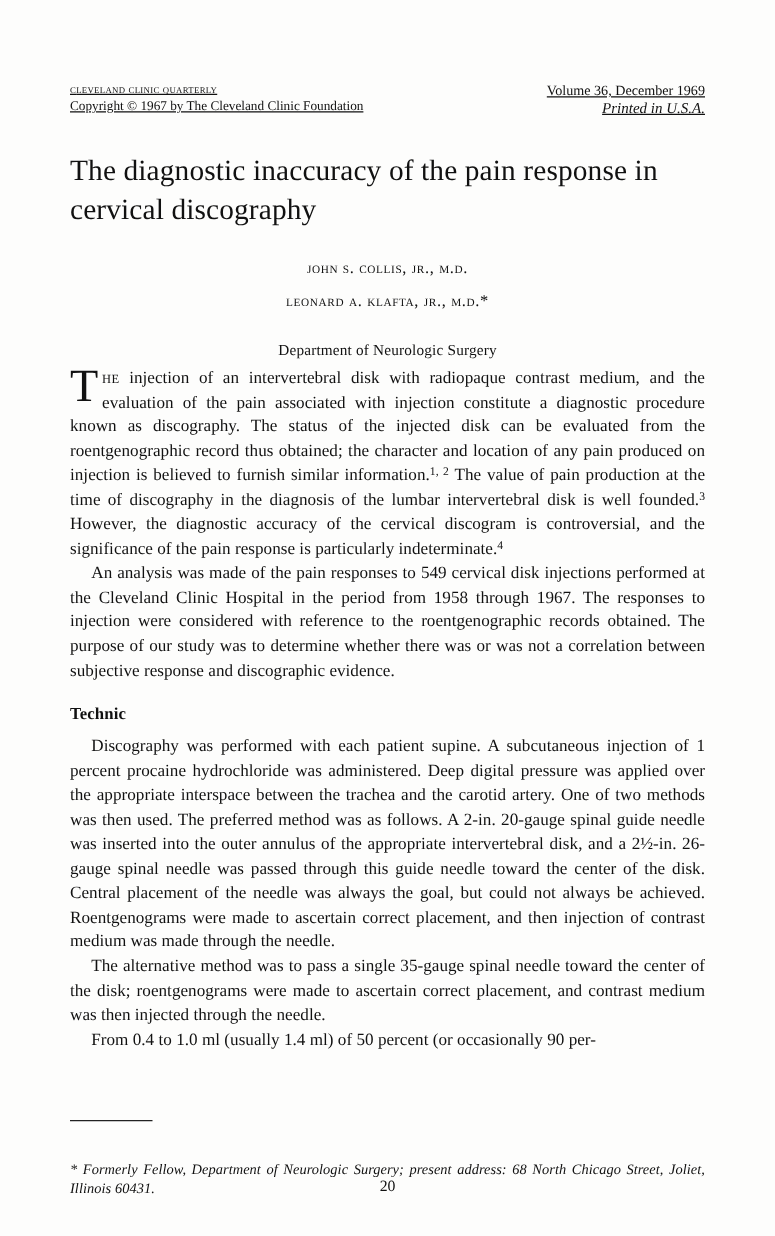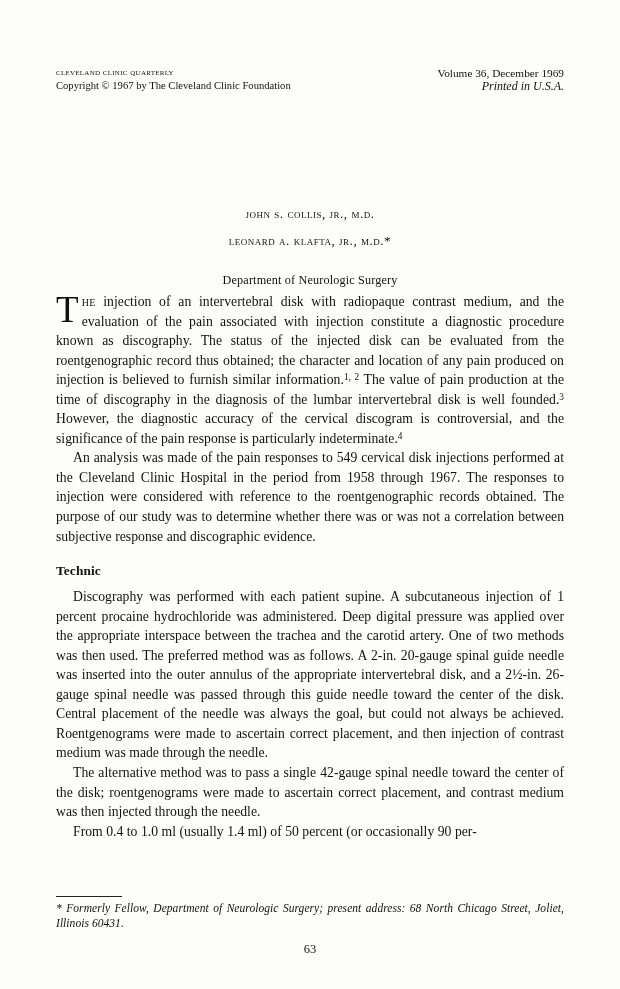--- a/index.html
+++ b/index.html
@@ -26,20 +26,21 @@
 
   
   .masthead {
     position: absolute;
     left: 56px;
     top: 66px;
     width: 508px;
     display: flex;
     justify-content: space-between;
     align-items: center;
+    text-decoration: underline;
   }
   .masthead-left { text-align: left; }
   .masthead-right { text-align: right; }
 
   .journal-name {
     font-size: 9.4px;
     letter-spacing: 0.25px;
     font-variant: small-caps;
     text-transform: lowercase;
     line-height: 13px;
@@ -155,21 +156,21 @@
     position: absolute;
     left: 56px;
     top: 896px;
     width: 66px;
     height: 0;
     border-top: 1px solid #222;
   }
   .footnote {
     position: absolute;
     left: 56px;
-    top: 901px;
+    top: 929px;
     width: 508px;
     font-size: 11.5px;
     font-style: italic;
     line-height: 15.4px;
     text-align: justify;
     letter-spacing: 0.05px;
   }
 
   
   .folio {
@@ -190,41 +191,42 @@
     <div class="masthead-left">
       <div class="journal-name">Cleveland Clinic Quarterly</div>
       <div class="copyright-line">Copyright © 1967 by The Cleveland Clinic Foundation</div>
     </div>
     <div class="masthead-right">
       <div class="volume-line">Volume 36, December 1969</div>
       <div class="printed-line">Printed in U.S.A.</div>
     </div>
   </div>
 
+  <h1 class="article-title">The diagnostic inaccuracy of the pain response in cervical discography</h1>
 
   <div class="byline">
     <div class="author">John S. Collis, Jr., M.D.</div>
     <div class="author">Leonard A. Klafta, Jr., M.D.*</div>
     <div class="affiliation">Department of Neurologic Surgery</div>
   </div>
 
   <div class="body-col">
 
     <p class="para dropcap-para"><span class="dropcap">T</span><span class="smallcaps">he</span><span> injection of an intervertebral disk with radiopaque contrast medium, and the evaluation of the pain associated with injection constitute a diagnostic procedure known as discography. The status of the injected disk can be evaluated from the roentgenographic record thus obtained; the character and location of any pain produced on injection is believed to furnish similar information.</span><sup>1, 2</sup><span> The value of pain production at the time of discography in the diagnosis of the lumbar intervertebral disk is well founded.</span><sup>3</sup><span> However, the diagnostic accuracy of the cervical discogram is controversial, and the significance of the pain response is particularly indeterminate.</span><sup>4</sup></p>
 
     <p class="para">An analysis was made of the pain responses to 549 cervical disk injections performed at the Cleveland Clinic Hospital in the period from 1958 through 1967. The responses to injection were considered with reference to the roentgenographic records obtained. The purpose of our study was to determine whether there was or was not a correlation between subjective response and discographic evidence.</p>
 
     <div class="gap-before-head"></div>
     <h2 class="section-head">Technic</h2>
     <div class="gap-after-head"></div>
 
     <p class="para">Discography was performed with each patient supine. A subcutaneous injection of 1 percent procaine hydrochloride was administered. Deep digital pressure was applied over the appropriate interspace between the trachea and the carotid artery. One of two methods was then used. The preferred method was as follows. A 2-in. 20-gauge spinal guide needle was inserted into the outer annulus of the appropriate intervertebral disk, and a 2½-in. 26-gauge spinal needle was passed through this guide needle toward the center of the disk. Central placement of the needle was always the goal, but could not always be achieved. Roentgenograms were made to ascertain correct placement, and then injection of contrast medium was made through the needle.</p>
-    <p class="para">The alternative method was to pass a single 42-gauge spinal needle toward the center of the disk; roentgenograms were made to ascertain correct placement, and contrast medium was then injected through the needle.</p>
+    <p class="para">The alternative method was to pass a single 35-gauge spinal needle toward the center of the disk; roentgenograms were made to ascertain correct placement, and contrast medium was then injected through the needle.</p>
     <p class="para">From 0.4 to 1.0 ml (usually 1.4 ml) of 50 percent (or occasionally 90 per-</p>
 
   </div>
 
   <div class="footnote-rule"></div>
   <div class="footnote">* Formerly Fellow, Department of Neurologic Surgery; present address: 68 North Chicago Street, Joliet, Illinois   60431.</div>
 
-  <div class="folio">63</div>
+  <div class="folio">20</div>
 
 </div>
 
 </body></html>

